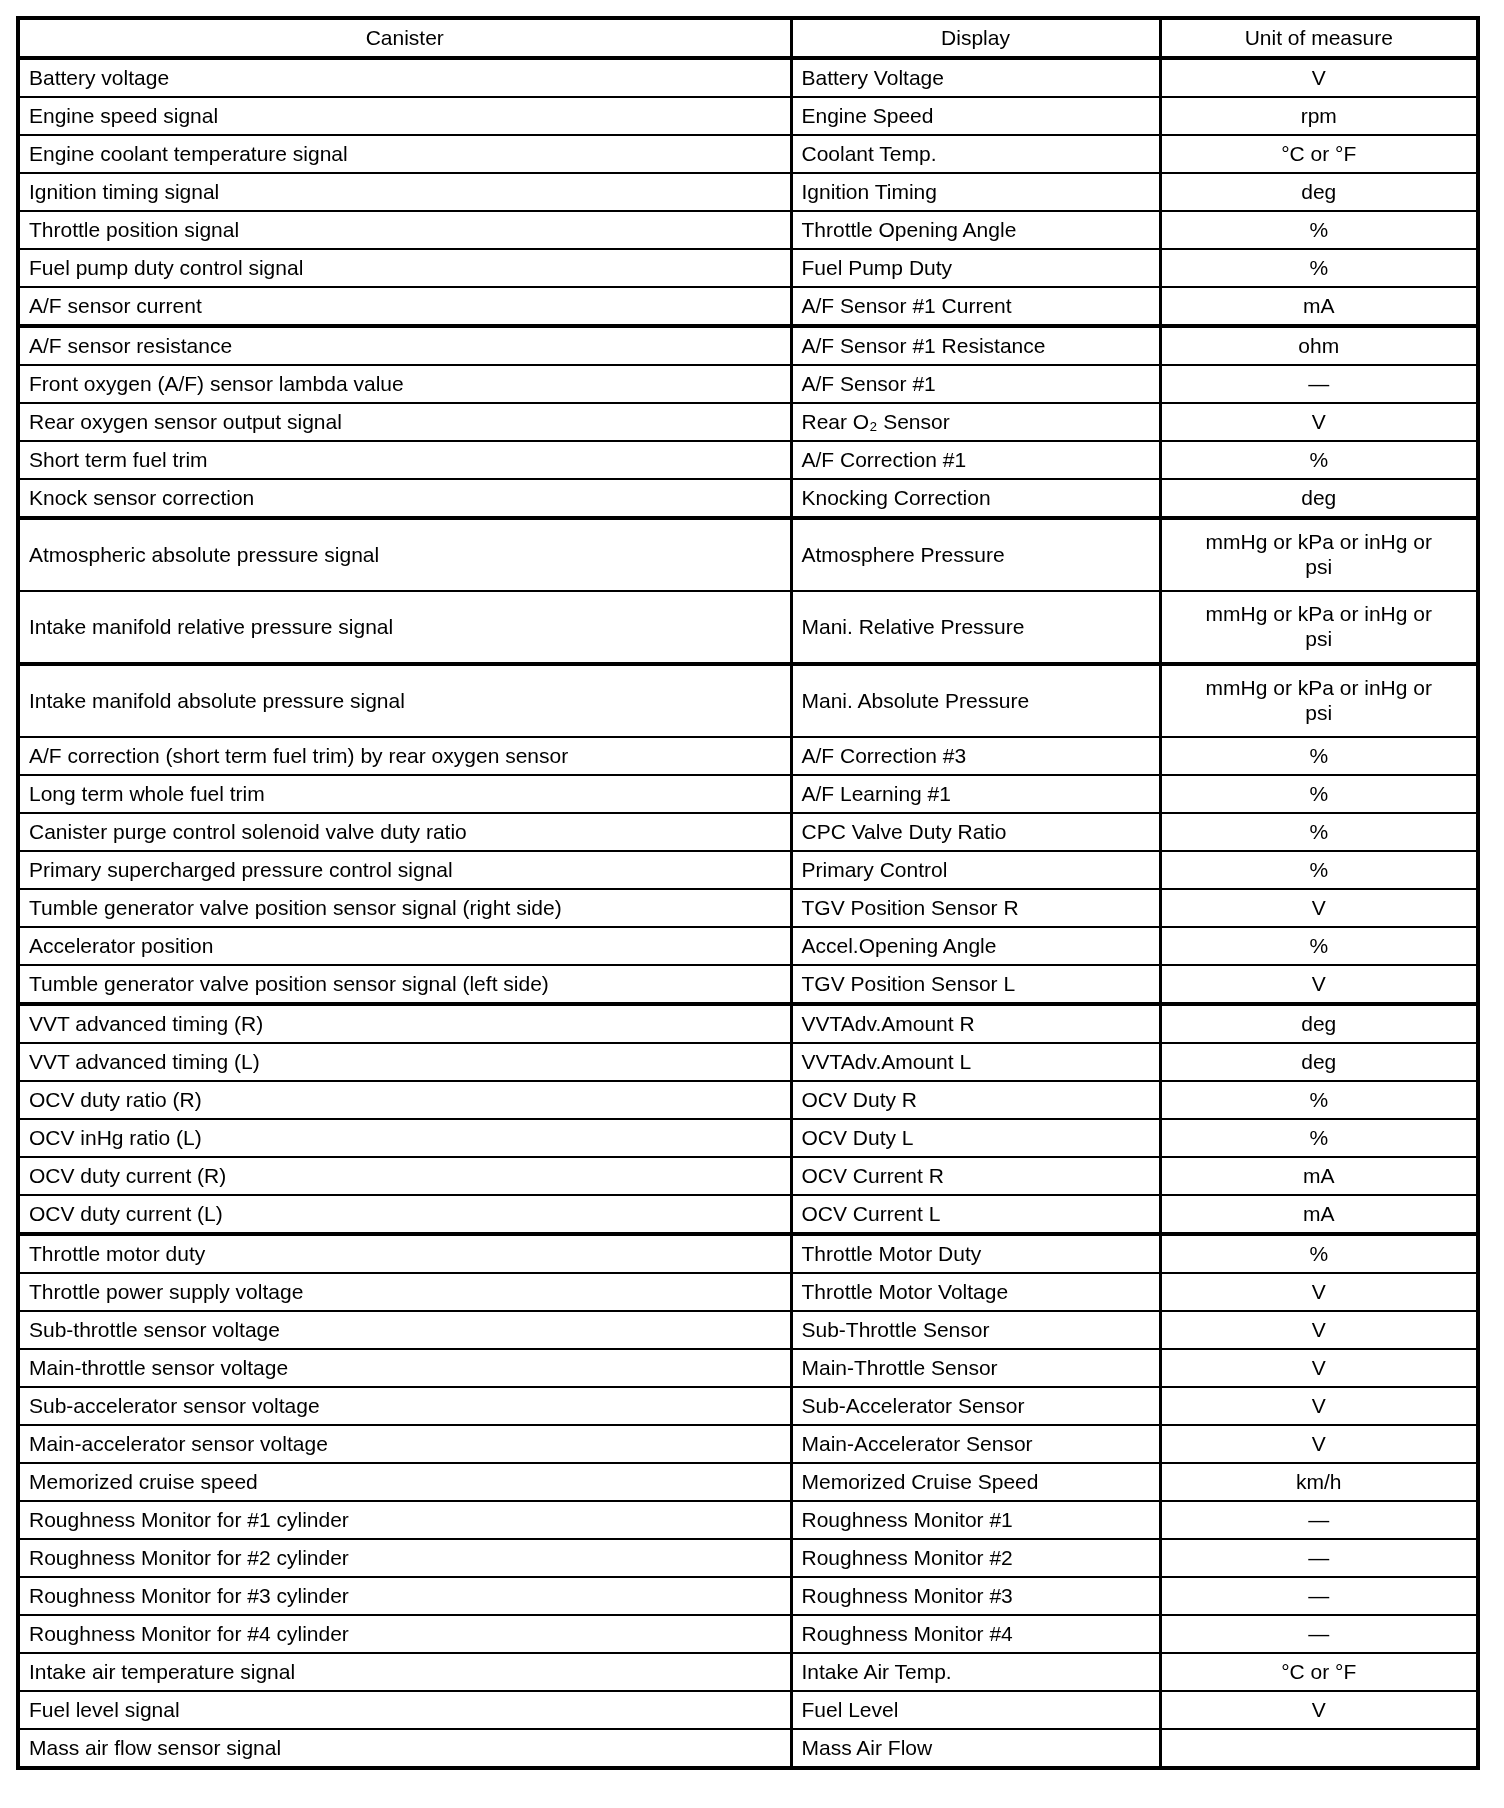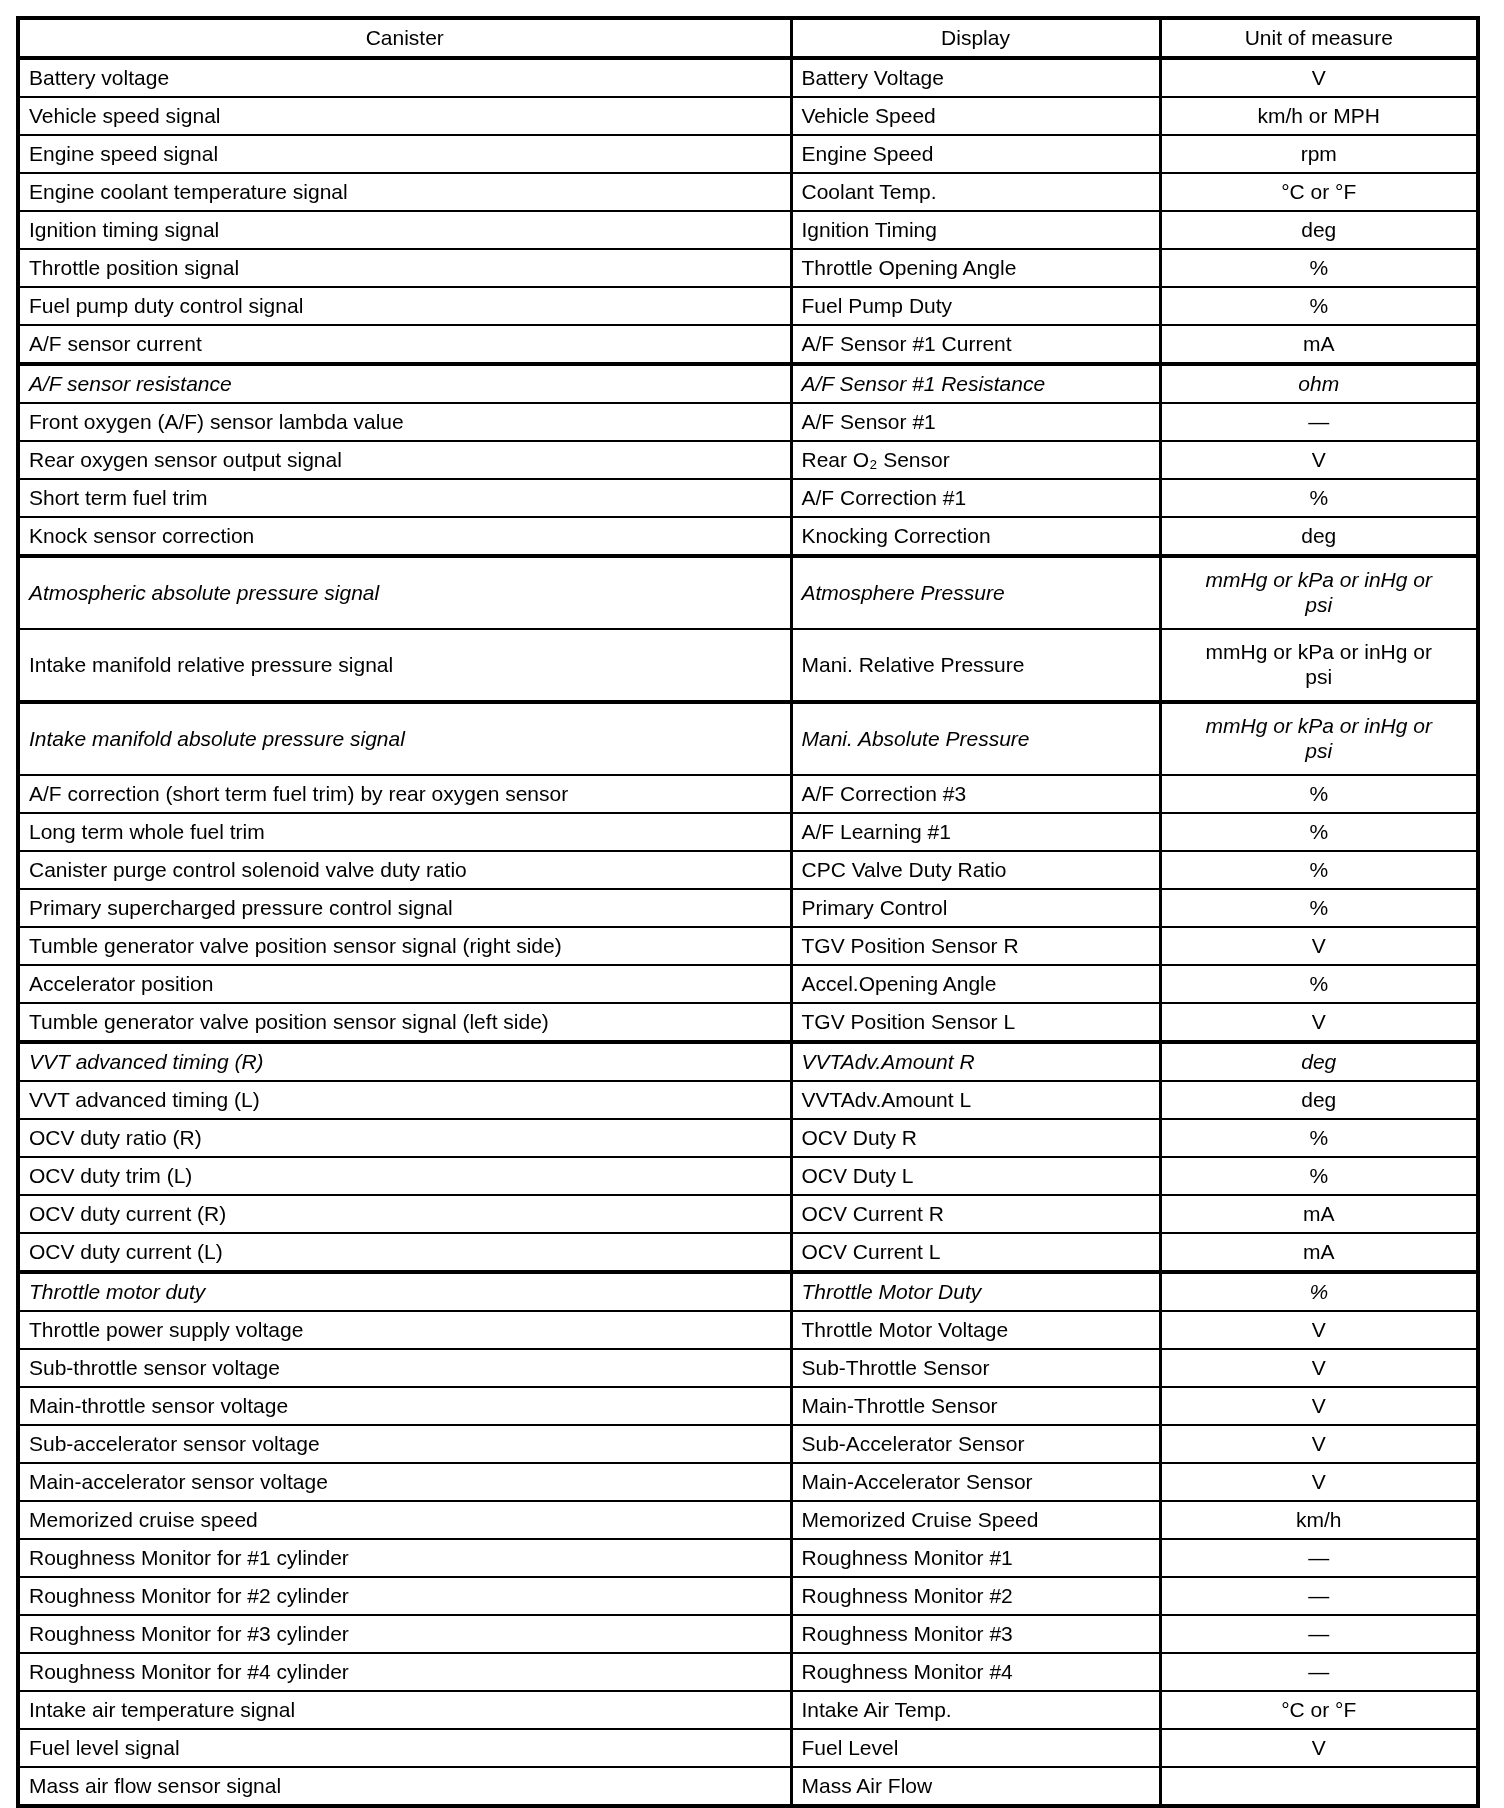--- a/index.html
+++ b/index.html
@@ -35,21 +35,21 @@
     overflow: hidden;
     font-weight: normal;
   }
   thead th {
     height: 36px;
     text-align: center;
     border-bottom-width: 4px;
   }
   tbody td { height: 36px; }
   tr.tall td { height: 70px; }
-  tr.thick-top td { border-top-width: 4px; font-style: italic; }
+  tr.thick-top td { border-top-width: 4px; }
   td.cell-left {
     text-align: left;
     padding-left: 9px;
     padding-right: 6px;
   }
   td.cell-center { text-align: center; }
   .unit-text {
     display: inline-block;
     max-width: 252px;
     vertical-align: middle;
@@ -72,25 +72,20 @@
         <th>Unit of measure</th>
       </tr>
     </thead>
     <tbody id="table-body">
         <tr>
           <td class="cell-left">Battery voltage</td>
           <td class="cell-left">Battery Voltage</td>
           <td class="cell-center"><span class="unit-text">V</span></td>
         </tr>
         <tr>
-          <td class="cell-left">Vehicle speed signal</td>
-          <td class="cell-left">Vehicle Speed</td>
-          <td class="cell-center"><span class="unit-text">km/h or MPH</span></td>
-        </tr>
-        <tr>
           <td class="cell-left">Engine speed signal</td>
           <td class="cell-left">Engine Speed</td>
           <td class="cell-center"><span class="unit-text">rpm</span></td>
         </tr>
         <tr>
           <td class="cell-left">Engine coolant temperature signal</td>
           <td class="cell-left">Coolant Temp.</td>
           <td class="cell-center"><span class="unit-text">°C or °F</span></td>
         </tr>
         <tr>
@@ -197,21 +192,21 @@
           <td class="cell-left">VVT advanced timing (L)</td>
           <td class="cell-left">VVTAdv.Amount L</td>
           <td class="cell-center"><span class="unit-text">deg</span></td>
         </tr>
         <tr>
           <td class="cell-left">OCV duty ratio (R)</td>
           <td class="cell-left">OCV Duty R</td>
           <td class="cell-center"><span class="unit-text">%</span></td>
         </tr>
         <tr>
-          <td class="cell-left">OCV duty trim (L)</td>
+          <td class="cell-left">OCV inHg ratio (L)</td>
           <td class="cell-left">OCV Duty L</td>
           <td class="cell-center"><span class="unit-text">%</span></td>
         </tr>
         <tr>
           <td class="cell-left">OCV duty current (R)</td>
           <td class="cell-left">OCV Current R</td>
           <td class="cell-center"><span class="unit-text">mA</span></td>
         </tr>
         <tr>
           <td class="cell-left">OCV duty current (L)</td>

